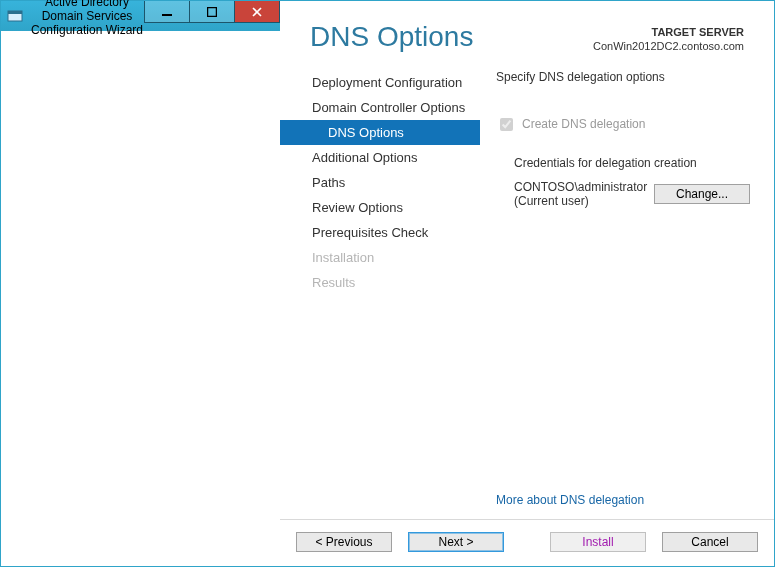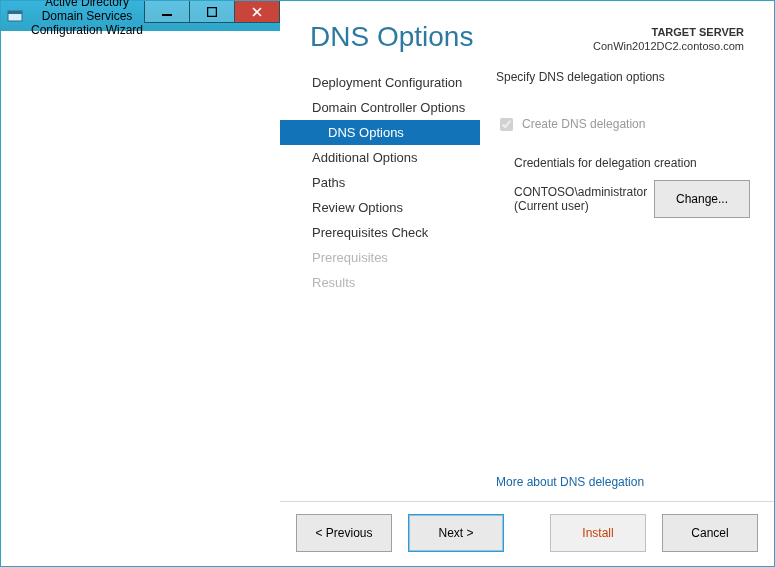--- a/index.html
+++ b/index.html
@@ -152,31 +152,31 @@
     display: flex;
     align-items: center;
     justify-content: space-between;
     gap: 0;
     padding-right: 4px;
   }
   .cred-user {
     flex: 1;
   }
   button.std {
-    height: 38px;
+    height: 20px;
     min-width: 96px;
     font-family: inherit;
     font-size: 12px;
     background: #e9e9e9;
     border: 1px solid #a0a0a0;
     padding: 0 12px;
     cursor: pointer;
   }
   button.std:disabled {
-    color: #c2410c;
+    color: #a21caf;
     border-color: #c0c0c0;
     background: #f0f0f0;
     cursor: default;
   }
   button.std.default {
     border: 1px solid #3399dd;
     box-shadow: inset 0 0 0 1px rgba(51,153,221,0.5);
   }
 
   .more-link {
@@ -244,21 +244,21 @@
     <div class="mid">
 
       <div class="sidebar">
         <div class="item">Deployment Configuration</div>
         <div class="item">Domain Controller Options</div>
         <div class="item selected">DNS Options</div>
         <div class="item">Additional Options</div>
         <div class="item">Paths</div>
         <div class="item">Review Options</div>
         <div class="item">Prerequisites Check</div>
-        <div class="item disabled">Prerequisites</div>
+        <div class="item disabled">Installation</div>
         <div class="item disabled">Results</div>
       </div>
 
       <div class="content">
         <div class="section-title">Specify DNS delegation options</div>
 
         <label class="checkbox-row">
           <input type="checkbox" checked="" disabled="" style="">
           <span>Create DNS delegation</span>
         </label>

